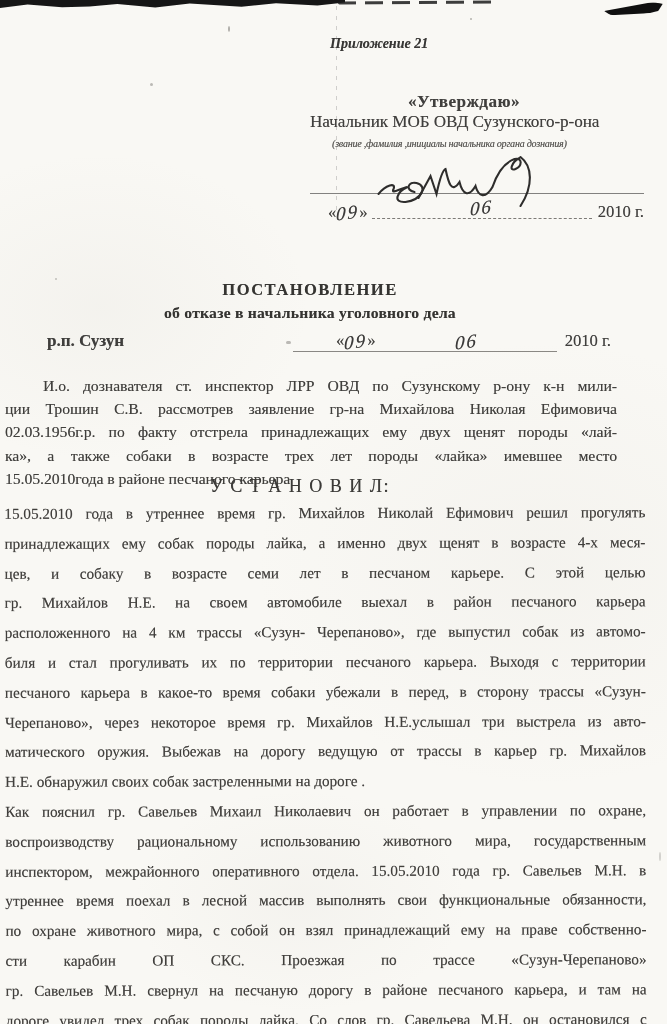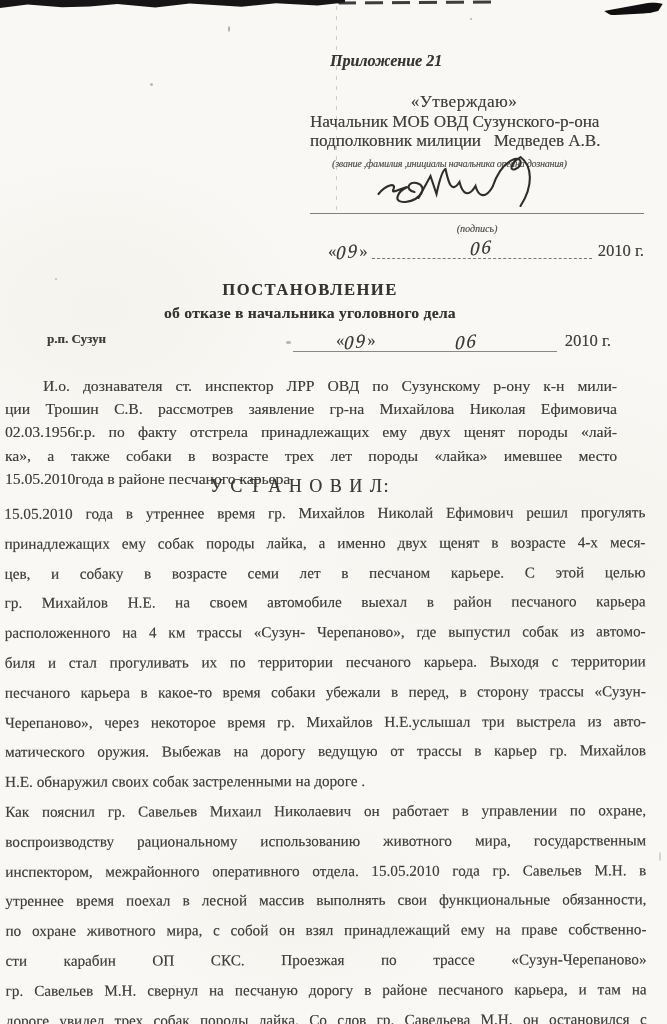--- a/index.html
+++ b/index.html
@@ -28,40 +28,40 @@
   .vline{position:absolute;left:336px;top:6px;width:1px;height:206px;opacity:.38;
     background:repeating-linear-gradient(180deg,#8a8a8a 0 4px,transparent 4px 10px);}
   .speck{position:absolute;background:#6f6d68;border-radius:50%;}
   .s1{left:228px;top:26px;width:2px;height:6px;opacity:.55;}
   .s2{left:150px;top:83px;width:3px;height:3px;opacity:.45;}
   .s3{left:470px;top:18px;width:2px;height:2px;opacity:.5;}
   .s4{left:55px;top:278px;width:2px;height:2px;opacity:.4;}
   .s5{left:286px;top:341px;width:5px;height:3px;opacity:.45;border-radius:2px;}
   .s6{left:659px;top:852px;width:2px;height:9px;opacity:.28;}
   
-  .appendix{position:absolute;left:330px;top:52px;font-weight:bold;font-style:italic;font-size:16px;color:#37septem3634;color:#373634;}
+  .appendix{position:absolute;left:330px;top:36px;font-weight:bold;font-style:italic;font-size:14px;color:#37septem3634;color:#373634;}
   .approval{position:absolute;left:310px;top:92px;width:334px;font-size:17px;line-height:19.5px;color:#403f3d;}
-  .approve-word{text-align:center;font-weight:normal;margin-right:26px;letter-spacing:.5px;}
+  .approve-word{text-align:center;font-weight:bold;margin-right:26px;letter-spacing:.5px;}
   .appr-line{white-space:nowrap;}
   .caption{font-size:10px;font-style:italic;color:#55534f;padding-left:22px;margin-top:7px;line-height:11px;white-space:nowrap;letter-spacing:-0.2px;}
   .signature{position:absolute;left:62px;top:62px;width:190px;height:58px;}
   .sign-line{margin-top:44px;border-top:1.2px solid rgba(90,90,88,.75);width:100%;height:0;}
   .caption-sign{font-size:10px;font-style:italic;color:#55534f;text-align:center;margin-top:9px;line-height:11px;}
   .date-row{display:flex;align-items:flex-end;margin-top:6px;padding-left:18px;font-size:16.5px;height:22px;}
   .date-row .mid{flex:1 1 auto;border-bottom:1px dashed #7d7b77;text-align:center;margin:0 6px 3px 4px;position:relative;height:18px;}
   .hand{font-style:italic;font-size:19px;letter-spacing:2px;color:#3a3938;display:inline-block;transform:rotate(-7deg) skewX(-10deg);}
   .date-row .mid .hand{position:relative;top:-2px;}
   .q{color:#44423f;}
   .year{white-space:nowrap;padding-bottom:1px;text-align:center;}
   
   .title-block{position:absolute;left:0;top:268px;width:620px;text-align:center;color:#353431;margin-top:12px;}
   .doc-title{font-weight:bold;font-size:16.5px;letter-spacing:1.5px;}
   .doc-subtitle{font-weight:bold;font-size:15.5px;margin-top:4px;letter-spacing:.3px;}
   
-  .place{position:absolute;left:47px;top:331px;font-weight:bold;font-size:13px;}
+  .place{position:absolute;left:47px;top:331px;font-weight:bold;font-size:17px;}
   .place-date{position:absolute;left:293px;top:330px;width:318px;display:flex;align-items:flex-end;font-size:16.5px;height:22px;}
   .pd-underlined{flex:1 1 auto;display:flex;align-items:flex-end;border-bottom:1px solid rgba(110,108,104,.8);padding-left:43px;}
   .pd-underlined .mid2{flex:1 1 auto;text-align:center;}
   .pd-underlined .hand{position:relative;top:2px;}
   .place-date .year{margin-left:8px;}
   
   .para .line{text-align:justify;text-align-last:justify;white-space:normal;}
   .para .line:last-child{text-align-last:left;}
   .para.cont .line:last-child{text-align-last:justify;}
   .intro{position:absolute;left:5px;top:374px;width:612px;font-size:15.6px;line-height:23.2px;color:#403f3c;}
@@ -83,31 +83,29 @@
   <div class="speck s3"></div>
   <div class="speck s4"></div>
   <div class="speck s5"></div>
   <div class="speck s6"></div>
 
   <div class="appendix">Приложение 21</div>
 
   <div class="approval">
     <div class="approve-word">«Утверждаю»</div>
     <div class="appr-line">Начальник МОБ ОВД Сузунского-р-она</div>
-    <div class="appr-line">подполковник милиции&nbsp;&nbsp; Медведев А.В.</div>
     <div class="caption">(звание ,фамилия ,инициалы начальника органа дознания)</div>
     <svg class="signature" viewBox="0 0 185 58">
       <g fill="none" stroke="#2e2d2c" stroke-width="2.1" stroke-linecap="round">
         <path d="M4,40 C11,31 22,28 19,35 C16,41 26,34 33,33 C22,38 18,49 31,48 C47,46 54,32 42,29 C34,27 30,36 40,38"></path>
         <path d="M44,44 L56,22 L62,40 C65,26 68,16 71,15 C74,29 77,40 85,28 C88,40 94,44 101,32 C104,43 111,45 118,33 C122,21 129,9 140,5 C148,3 148,12 141,15 C134,18 137,8 145,4"></path>
         <path d="M146,3 C158,12 159,32 146,52"></path>
       </g>
     </svg>
     <div class="sign-line"></div>
-    <div class="caption-sign">(подпись)</div>
     <div class="date-row">
       <span class="q">«</span>
         <span class="hand">09</span>
         <span class="q">»</span>
       <span class="mid"><span class="hand">06</span></span>
       <span class="year">2010 г.</span>
     </div>
   </div>
 
   <div class="title-block">

